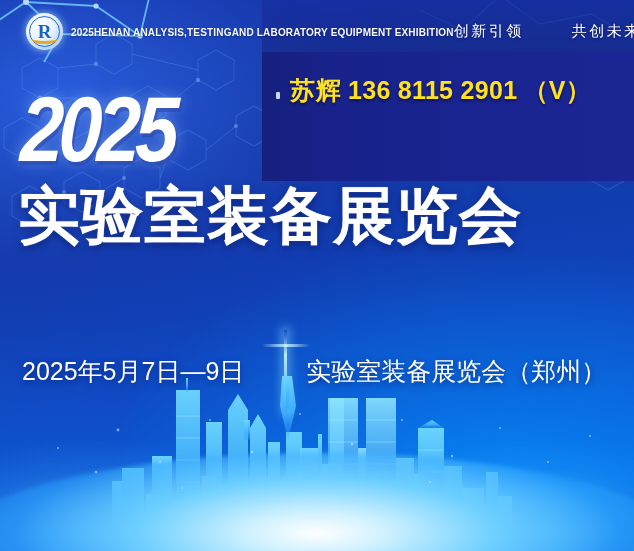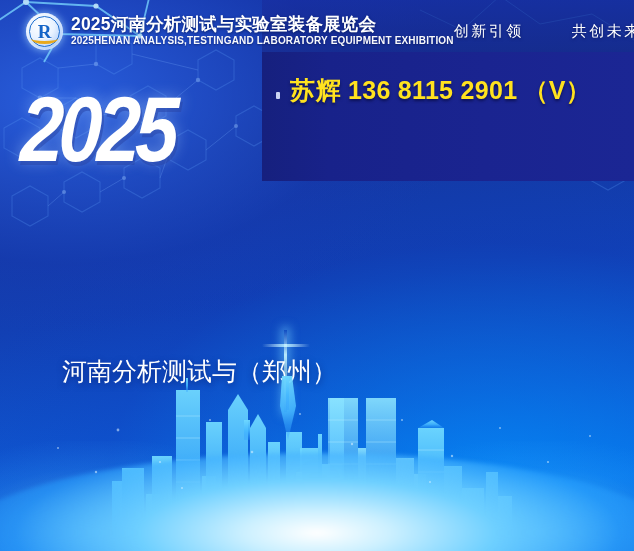--- a/index.html
+++ b/index.html
@@ -217,44 +217,45 @@
   <div class="navy-band"></div>
   <div class="white-dot"></div>
 
   <div class="header">
     <div class="logo-badge">
       <div class="ring"></div>
       <div class="swirl">R</div>
       <div class="arc"></div>
     </div>
     <div class="brand-block">
-      <div class="brand-cn">2025河南分析测试与实验室装备展览会</div>
       <div class="brand-en">2025HENAN ANALYSIS,TESTINGAND LABORATORY EQUIPMENT EXHIBITION</div>
     </div>
     <div class="slogans">
       <span>创新引领</span>
       <span>共创未来</span>
     </div>
   </div>
 
   <div class="phone-line">
     <span class="nm">苏辉</span>
     <span>136 8115 2901</span>
     <span>（V）</span>
   </div>
 
   <div class="year-2025">2025</div>
 
   <div class="headline">
+    <div class="l l2">实验室装备展览会</div>
   </div>
 
   <div class="beam-cap"></div>
   <div class="beam"></div>
   <div class="infobar">
-    <span class="venue">河南分析测试与（郑州）</span>
+    <span class="date">2025年5月7日—9日</span>
+    <span class="venue">实验室装备展览会（郑州）</span>
   </div>
 
   <div class="skyline-wrap">
     <div class="side-glow l"></div>
     <div class="side-glow r"></div>
     <svg viewBox="0 0 634 175" width="634" height="175" preserveAspectRatio="none" style="position:absolute;left:0;bottom:0;">
       <defs>
         <linearGradient id="bGrad" x1="0" y1="0" x2="0" y2="1">
           <stop offset="0%" stop-color="#6fd8ff" stop-opacity="0.95"></stop>
           <stop offset="55%" stop-color="#45b8ff" stop-opacity="0.85"></stop>

